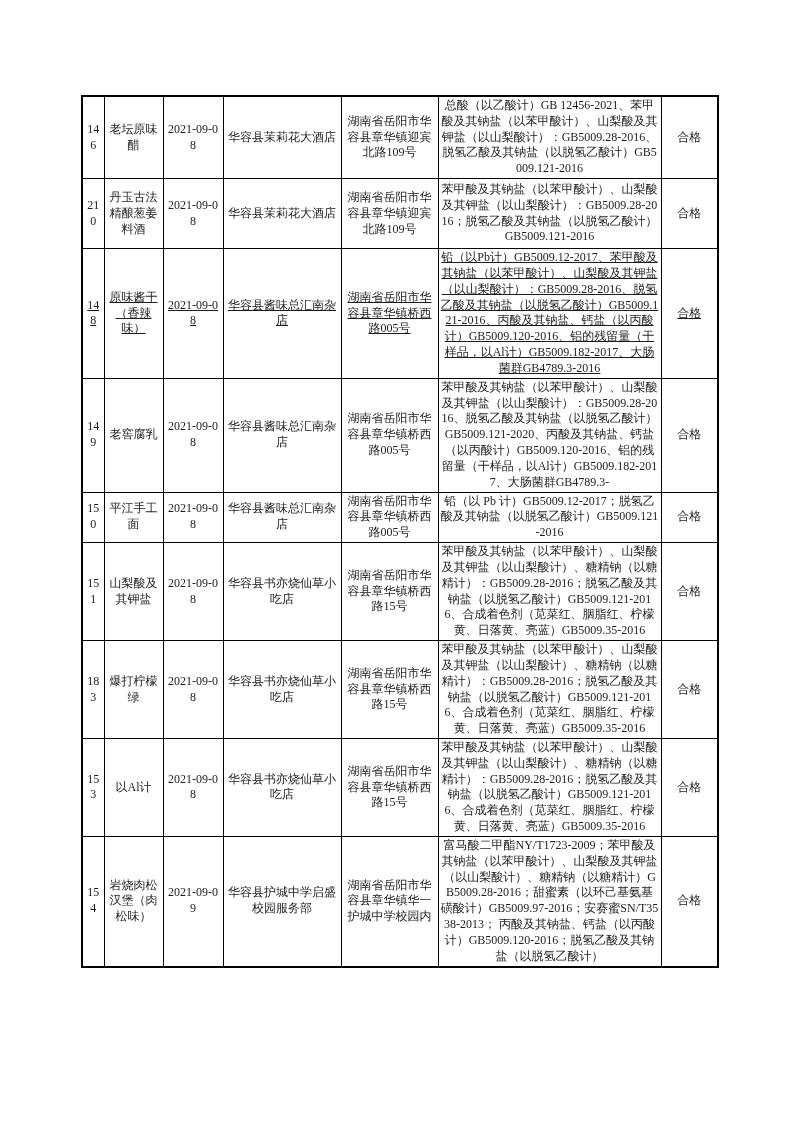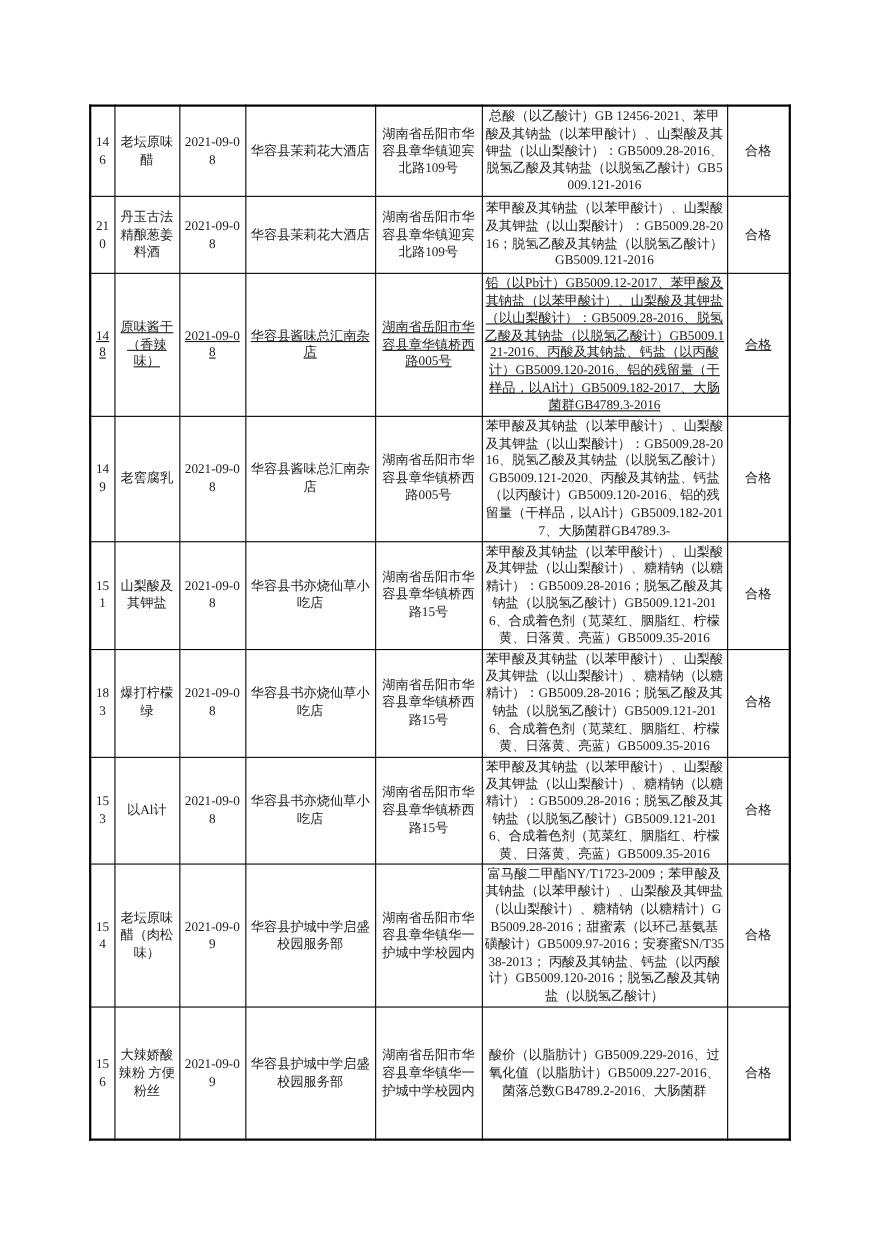--- a/index.html
+++ b/index.html
@@ -87,20 +87,29 @@
         <tr>
     <td>149</td>
     <td>老窖腐乳</td>
     <td>2021-09-08</td>
     <td>华容县酱味总汇南杂店</td>
     <td>湖南省岳阳市华容县章华镇桥西路005号</td>
     <td>苯甲酸及其钠盐（以苯甲酸计）、山梨酸及其钾盐（以山梨酸计）：GB5009.28-2016、脱氢乙酸及其钠盐（以脱氢乙酸计）GB5009.121-2020、丙酸及其钠盐、钙盐（以丙酸计）GB5009.120-2016、铝的残留量（干样品，以Al计）GB5009.182-2017、大肠菌群GB4789.3-</td>
     <td>合格</td>
   </tr>
         <tr>
+    <td>150</td>
+    <td>平江手工面</td>
+    <td>2021-09-08</td>
+    <td>华容县酱味总汇南杂店</td>
+    <td>湖南省岳阳市华容县章华镇桥西路005号</td>
+    <td>铅（以 Pb 计）GB5009.12-2017；脱氢乙酸及其钠盐（以脱氢乙酸计）GB5009.121-2016</td>
+    <td>合格</td>
+  </tr>
+        <tr>
     <td>151</td>
     <td>山梨酸及其钾盐</td>
     <td>2021-09-08</td>
     <td>华容县书亦烧仙草小吃店</td>
     <td>湖南省岳阳市华容县章华镇桥西路15号</td>
     <td>苯甲酸及其钠盐（以苯甲酸计）、山梨酸及其钾盐（以山梨酸计）、糖精钠（以糖精计）：GB5009.28-2016；脱氢乙酸及其钠盐（以脱氢乙酸计）GB5009.121-2016、合成着色剂（苋菜红、胭脂红、柠檬黄、日落黄、亮蓝）GB5009.35-2016</td>
     <td>合格</td>
   </tr>
         <tr>
     <td>183</td>
@@ -115,31 +124,22 @@
     <td>153</td>
     <td>以Al计</td>
     <td>2021-09-08</td>
     <td>华容县书亦烧仙草小吃店</td>
     <td>湖南省岳阳市华容县章华镇桥西路15号</td>
     <td>苯甲酸及其钠盐（以苯甲酸计）、山梨酸及其钾盐（以山梨酸计）、糖精钠（以糖精计）：GB5009.28-2016；脱氢乙酸及其钠盐（以脱氢乙酸计）GB5009.121-2016、合成着色剂（苋菜红、胭脂红、柠檬黄、日落黄、亮蓝）GB5009.35-2016</td>
     <td>合格</td>
   </tr>
         <tr>
     <td>154</td>
-    <td>老坛原味醋（肉松味）</td>
+    <td>岩烧肉松汉堡（肉松味）</td>
     <td>2021-09-09</td>
     <td>华容县护城中学启盛校园服务部</td>
     <td>湖南省岳阳市华容县章华镇华一护城中学校园内</td>
     <td>富马酸二甲酯NY/T1723-2009；苯甲酸及其钠盐（以苯甲酸计）、山梨酸及其钾盐（以山梨酸计）、糖精钠（以糖精计）GB5009.28-2016；甜蜜素（以环己基氨基磺酸计）GB5009.97-2016；安赛蜜SN/T3538-2013； 丙酸及其钠盐、钙盐（以丙酸计）GB5009.120-2016；脱氢乙酸及其钠盐（以脱氢乙酸计）</td>
-    <td>合格</td>
-  </tr>
-        <tr>
-    <td>156</td>
-    <td>大辣娇酸辣粉 方便粉丝</td>
-    <td>2021-09-09</td>
-    <td>华容县护城中学启盛校园服务部</td>
-    <td>湖南省岳阳市华容县章华镇华一护城中学校园内</td>
-    <td>酸价（以脂肪计）GB5009.229-2016、过氧化值（以脂肪计）GB5009.227-2016、菌落总数GB4789.2-2016、大肠菌群</td>
     <td>合格</td>
   </tr>
       </tbody>
   </table>
 </div>
 
 </body></html>

